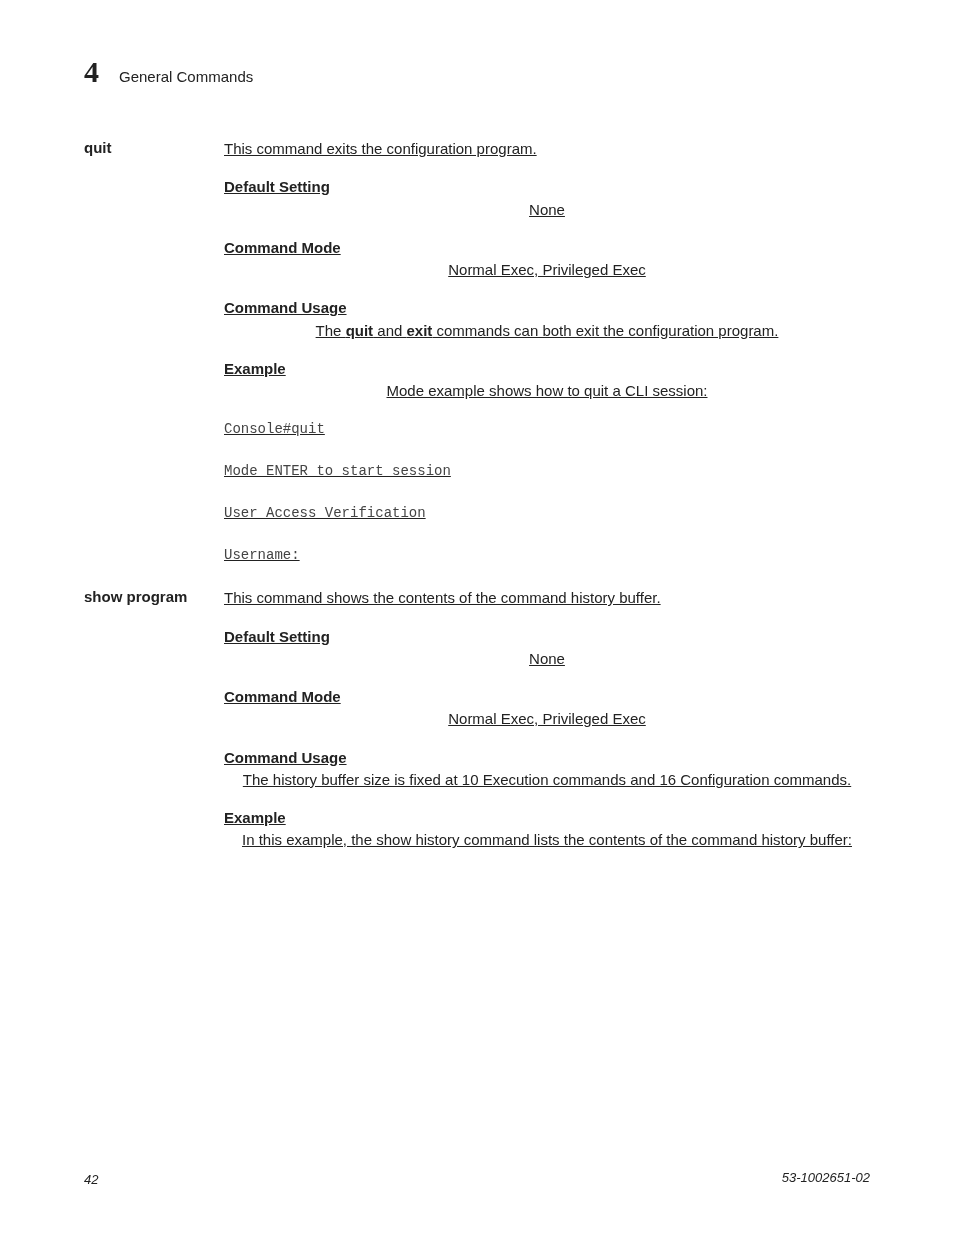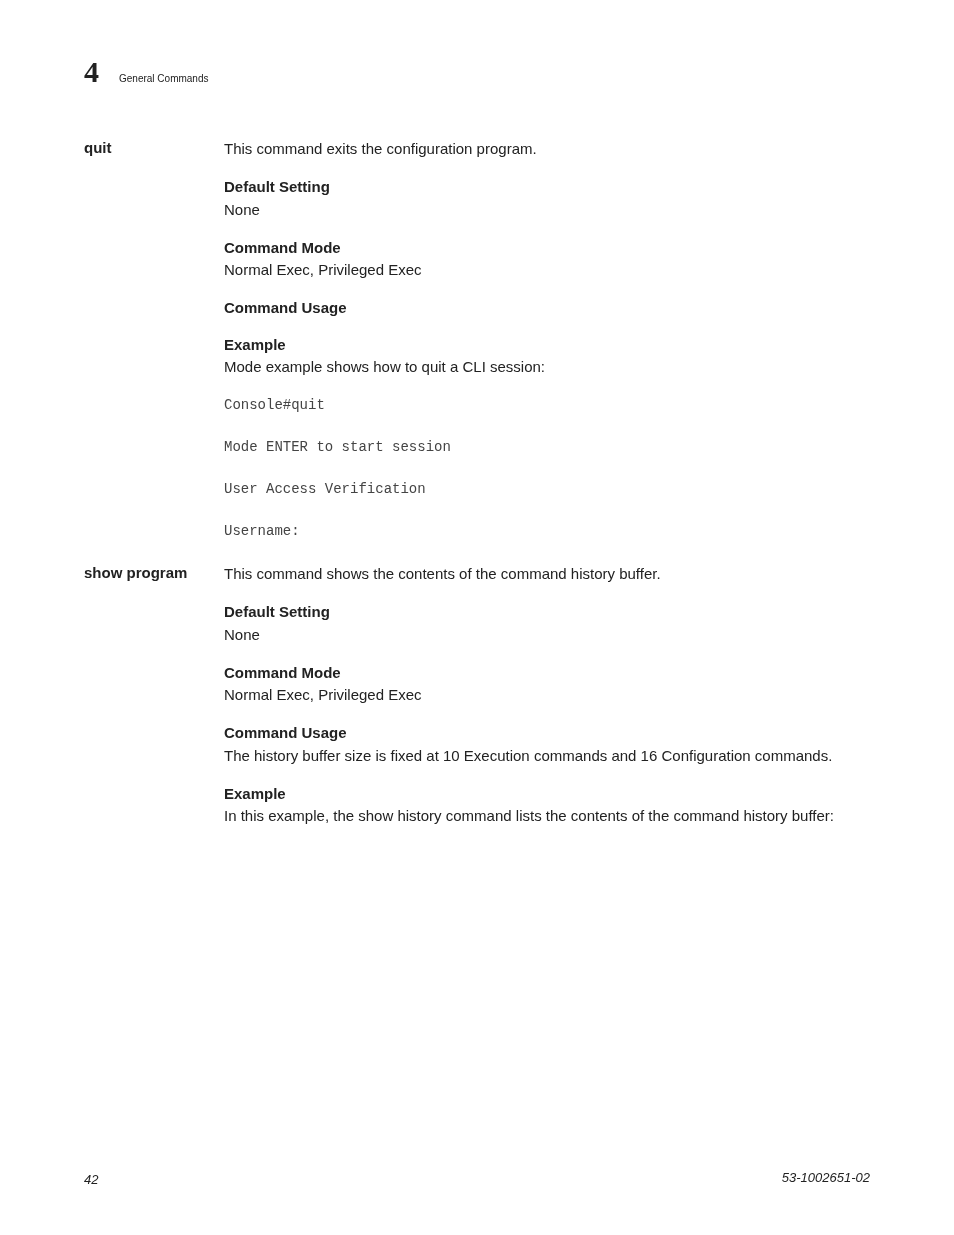--- a/index.html
+++ b/index.html
@@ -23,49 +23,51 @@
     align-items: baseline;
     gap: 20px;
     margin-bottom: 50px;
   }
   .chapter-num {
     font-family: Georgia, "Times New Roman", serif;
     font-size: 30px;
     font-weight: bold;
   }
   .chapter-title {
-    font-size: 10px;
+    font-size: 15px;
     margin-top: 6px;
   }
   .section-row {
     position: relative;
     margin-bottom: 22px;
   }
   .section-label {
     position: absolute;
     left: 0;
     top: 0;
     font-weight: bold;
     font-size: 15px;
     width: 135px;
   }
   .content-col {
     margin-left: 140px;
+    text-decoration: underline;
   }
   .content-col p {
     margin: 0 0 18px 0;
     line-height: 1.35;
   }
   .content-col .heading {
     font-weight: bold;
     margin-bottom: 2px;
     margin-top: 16px;
   }
   .content-col .after-heading {
     margin-top: 0;
+    text-align: center;
   }
   .mono {
     font-family: "Courier New", Courier, monospace;
     font-size: 14px;
     white-space: pre;
     line-height: 1.5;
     margin-top: 4px;
     margin-bottom: 18px;
     color: #444;
   }
@@ -103,20 +105,23 @@
     <div class="content-col">
       <p style="margin-top:28px">This command exits the configuration program.</p>
 
       <p class="heading">Default Setting</p>
       <p class="after-heading">None</p>
 
       <p class="heading">Command Mode</p>
       <p class="after-heading">Normal Exec, Privileged Exec</p>
 
       <p class="heading">Command Usage</p>
+      <p class="after-heading">
+        <span>The </span><b class="inline">quit</b><span> and </span><b class="inline">exit</b><span> commands can both exit the configuration program.</span>
+      </p>
 
       <p class="heading">Example</p>
       <p class="after-heading">Mode example shows how to quit a CLI session:</p>
       <div class="mono">Console#quit
 
 Mode ENTER to start session
 
 User Access Verification
 
 Username:</div>

